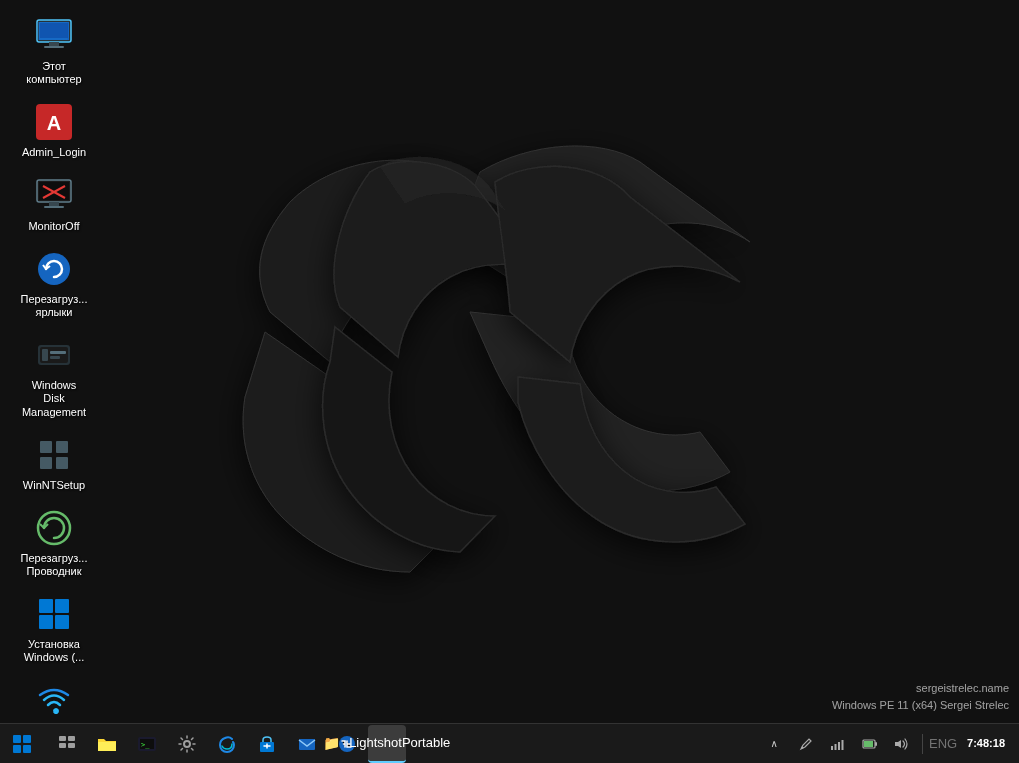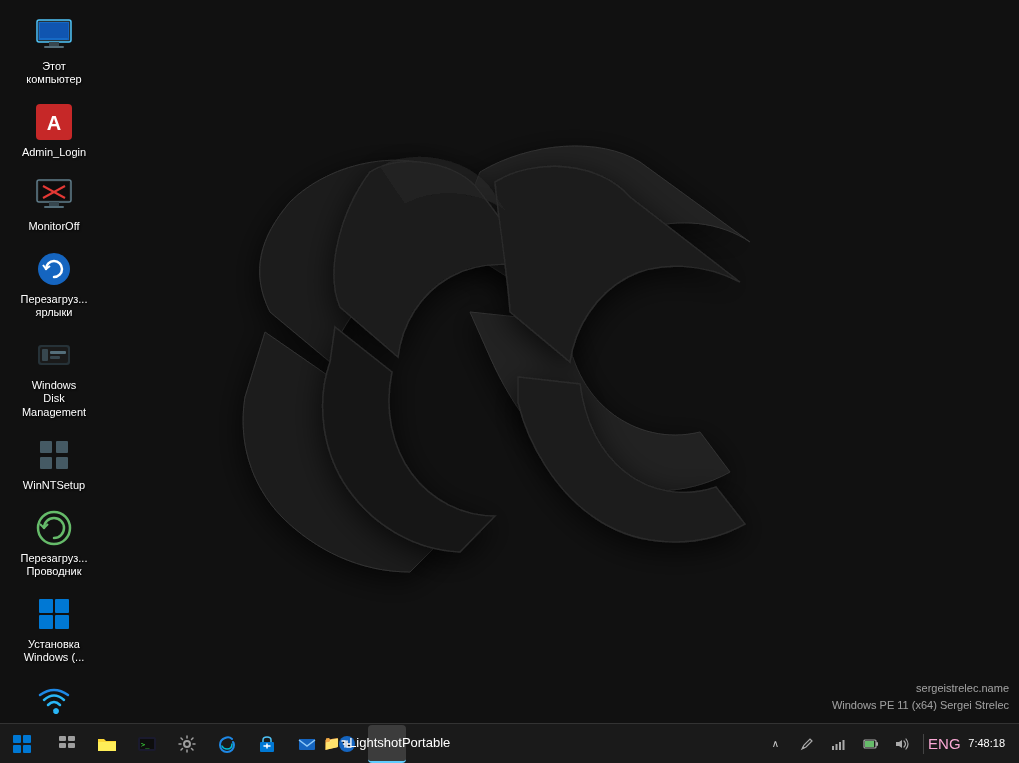--- a/index.html
+++ b/index.html
@@ -148,36 +148,37 @@
     }
 
     .taskbar-clock {
       text-align: right;
       color: #fff;
       font-size: 11px;
       line-height: 1.4;
       cursor: pointer;
       padding: 2px 6px;
       border-radius: 3px;
+      font-weight: bold;
     }
 
     
     .watermark {
       position: absolute;
       bottom: 50px;
       right: 10px;
       text-align: right;
       color: rgba(255,255,255,0.6);
       font-size: 11px;
       line-height: 1.5;
     }
 
     .eng-text {
-      color: #f9a8d4;
-      font-size: 15px;
+      color: #737373;
+      font-size: 13px;
       padding: 0 4px;
       cursor: pointer;
     }
 
     .taskbar-divider {
       width: 1px;
       height: 20px;
       background: #444;
       margin: 0 2px;
     }

